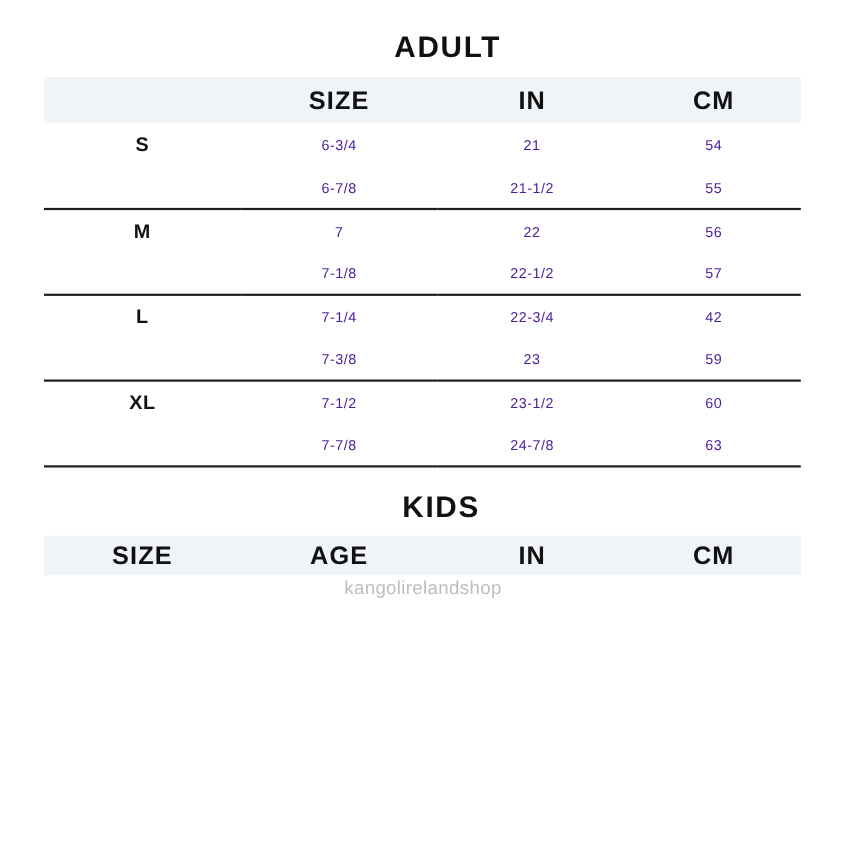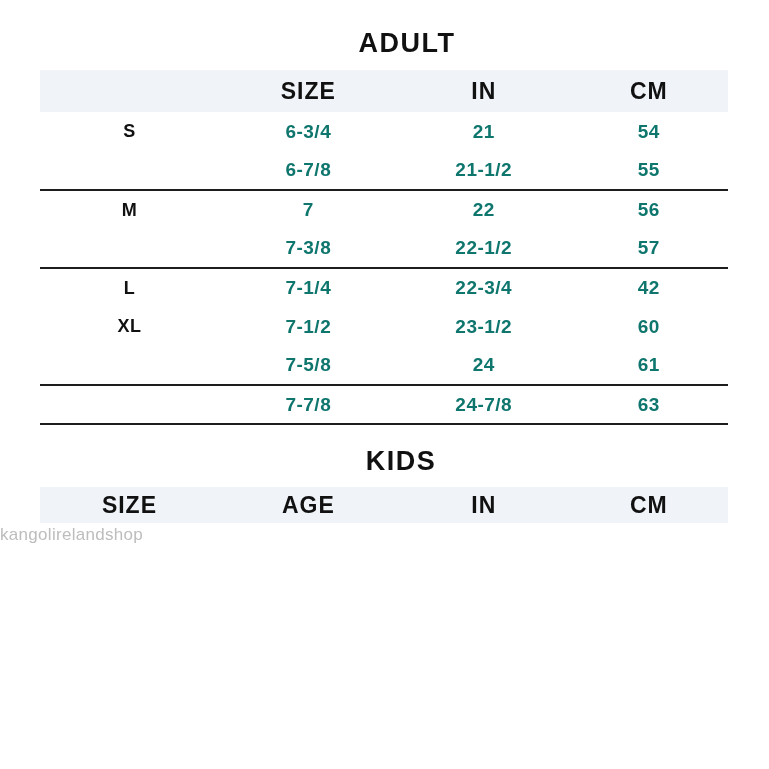--- a/index.html
+++ b/index.html
@@ -39,42 +39,42 @@
     color: #111111;
     text-align: center;
     vertical-align: middle;
   }
   .adult-table thead th { height: 42px; }
   .kids-table  thead th { height: 36px; }
 
   td {
     text-align: center;
     vertical-align: middle;
-    font-size: 19px;
-    font-weight: 700;
+    font-size: 13px;
+    font-weight: 400;
     letter-spacing: 0.5px;
-    color: #0f766e;
+    color: #4c1d95;
   }
   .adult-table td { height: 39px; }
   .kids-table  td { height: 44px; }
 
   td.lbl {
     font-weight: 700;
     font-size: 18px;
     letter-spacing: 0.5px;
     color: #111111;
   }
 
   .adult-table tbody tr.group-end td {
     border-bottom: 2.5px solid #1d1d1d;
   }
 
   .watermark {
     width: 769px;
-    text-align: left;
+    text-align: center;
     margin-top: 2px;
     font-size: 17px;
     letter-spacing: 0.3px;
     color: #bdbdbd;
   }
 </style>
 </head>
 <body>
 
 <div>
@@ -112,45 +112,45 @@
     </tbody>
     <tbody>
       <tr>
         <td class="lbl">M</td>
         <td>7</td>
         <td>22</td>
         <td>56</td>
       </tr>
       <tr class="group-end">
         <td class="lbl"></td>
-        <td>7-3/8</td>
+        <td>7-1/8</td>
         <td>22-1/2</td>
         <td>57</td>
       </tr>
     </tbody>
     <tbody>
       <tr>
         <td class="lbl">L</td>
         <td>7-1/4</td>
         <td>22-3/4</td>
         <td>42</td>
       </tr>
+      <tr class="group-end">
+        <td class="lbl"></td>
+        <td>7-3/8</td>
+        <td>23</td>
+        <td>59</td>
+      </tr>
     </tbody>
     <tbody>
       <tr>
         <td class="lbl">XL</td>
         <td>7-1/2</td>
         <td>23-1/2</td>
         <td>60</td>
-      </tr>
-      <tr class="group-end">
-        <td class="lbl"></td>
-        <td>7-5/8</td>
-        <td>24</td>
-        <td>61</td>
       </tr>
     </tbody>
     <tbody>
       <tr class="group-end">
         <td class="lbl"></td>
         <td>7-7/8</td>
         <td>24-7/8</td>
         <td>63</td>
       </tr>
     </tbody>

